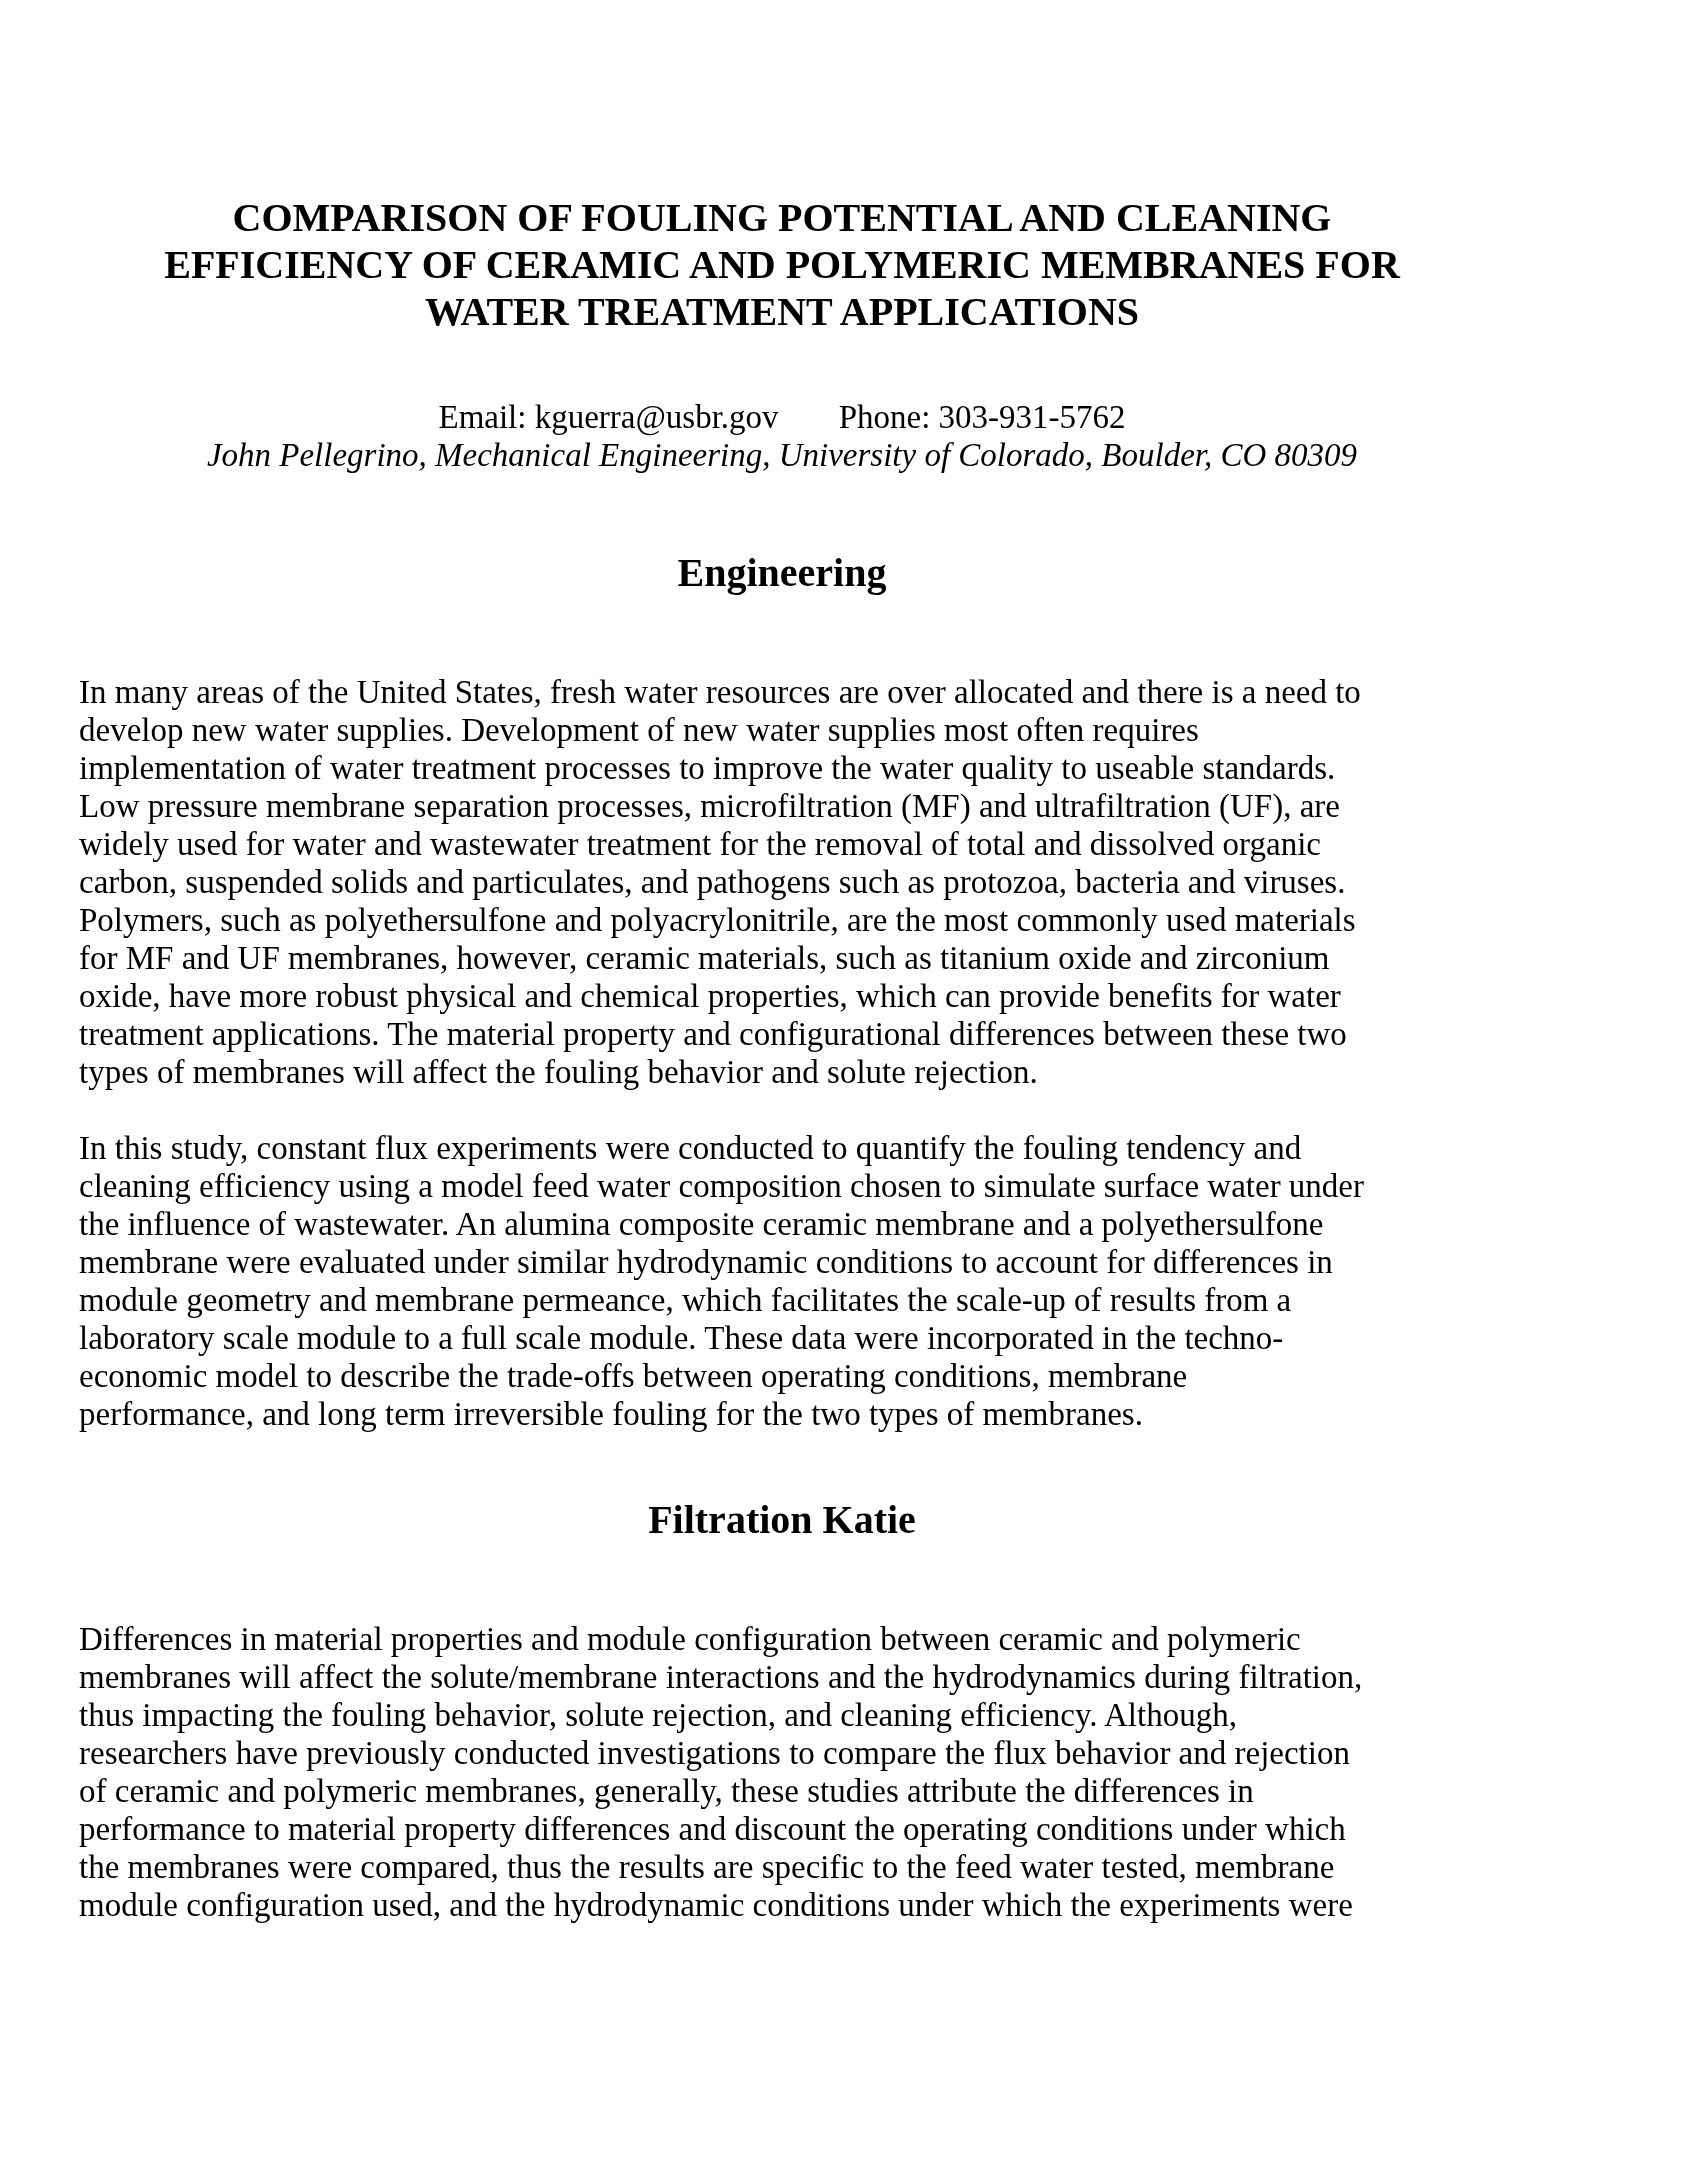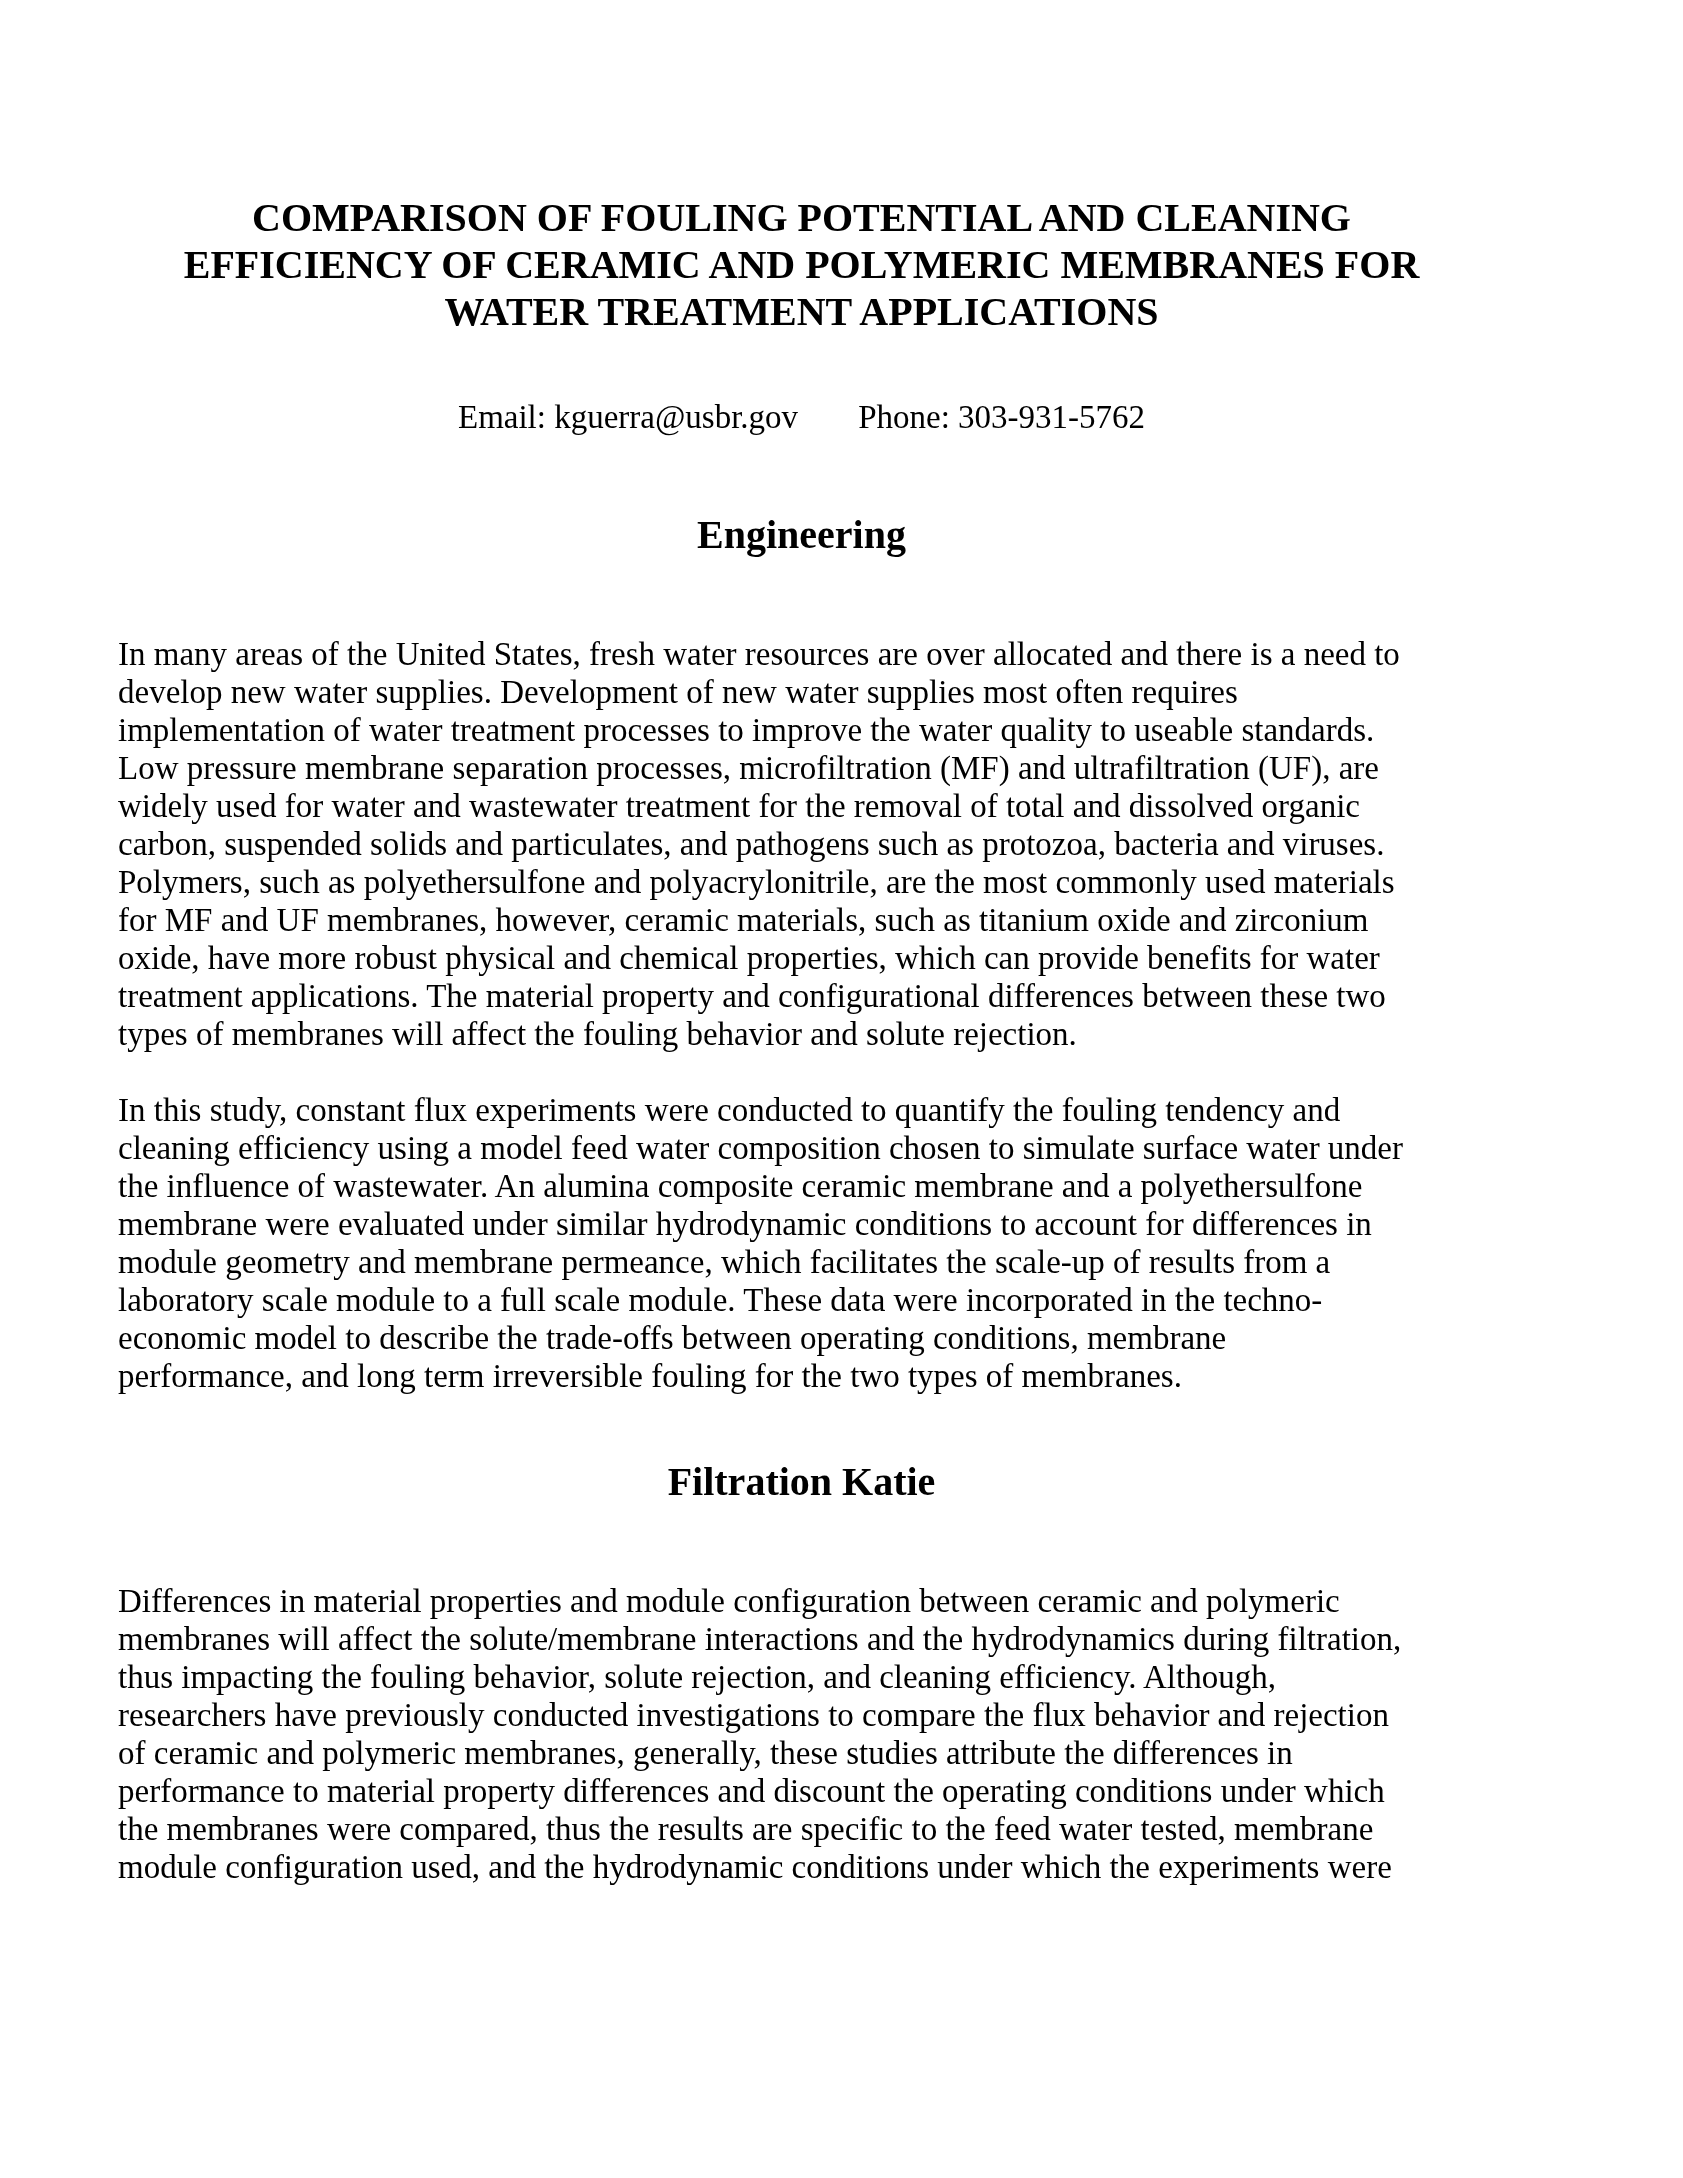--- a/index.html
+++ b/index.html
@@ -8,21 +8,21 @@
     background: #ffffff;
   }
   .page {
     position: relative;
     width: 1683px;
     height: 2178px;
     background: #ffffff;
     color: #000000;
     font-family: "Liberation Serif", "DejaVu Serif", serif;
     box-sizing: border-box;
-    padding: 194px 198px 0 118px;
+    padding: 194px 198px 0 79px;
     overflow: hidden;
   }
   .paper-title {
     font-size: 40px;
     font-weight: 700;
     line-height: 47px;
     text-align: center;
     white-space: pre-line;
   }
   .authors {
@@ -68,20 +68,21 @@
 
   <div class="paper-title">COMPARISON OF FOULING POTENTIAL AND CLEANING
 EFFICIENCY OF CERAMIC AND POLYMERIC MEMBRANES FOR
 WATER TREATMENT APPLICATIONS</div>
 
   <div class="authors">
     <div class="contact-line">
       <span>Email: kguerra@usbr.gov</span>
       <span>Phone: 303-931-5762</span>
     </div>
+    <div class="author-line">John Pellegrino, Mechanical Engineering, University of Colorado, Boulder, CO 80309</div>
   </div>
 
   <div class="section-heading first">Engineering</div>
 
   <p class="body-para after-heading">In many areas of the United States, fresh water resources are over allocated and there is a need to
 develop new water supplies. Development of new water supplies most often requires
 implementation of water treatment processes to improve the water quality to useable standards.
 Low pressure membrane separation processes, microfiltration (MF) and ultrafiltration (UF), are
 widely used for water and wastewater treatment for the removal of total and dissolved organic
 carbon, suspended solids and particulates, and pathogens such as protozoa, bacteria and viruses.

